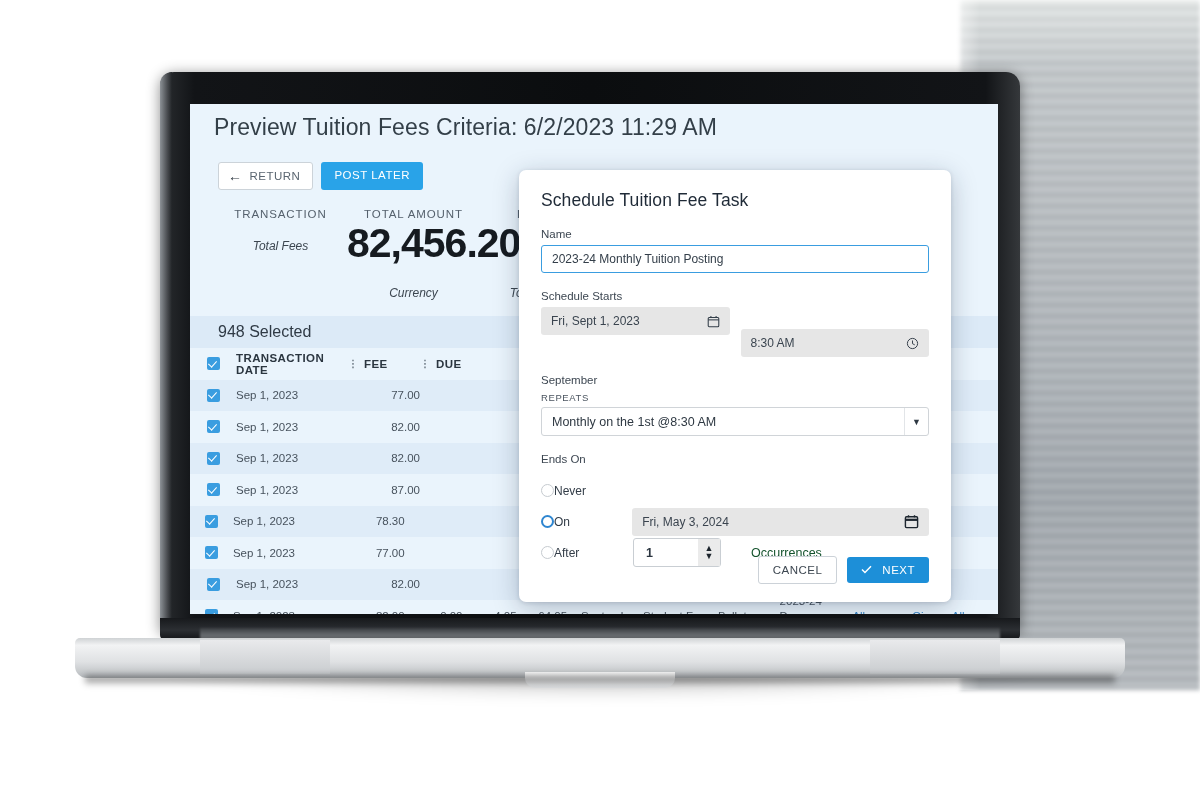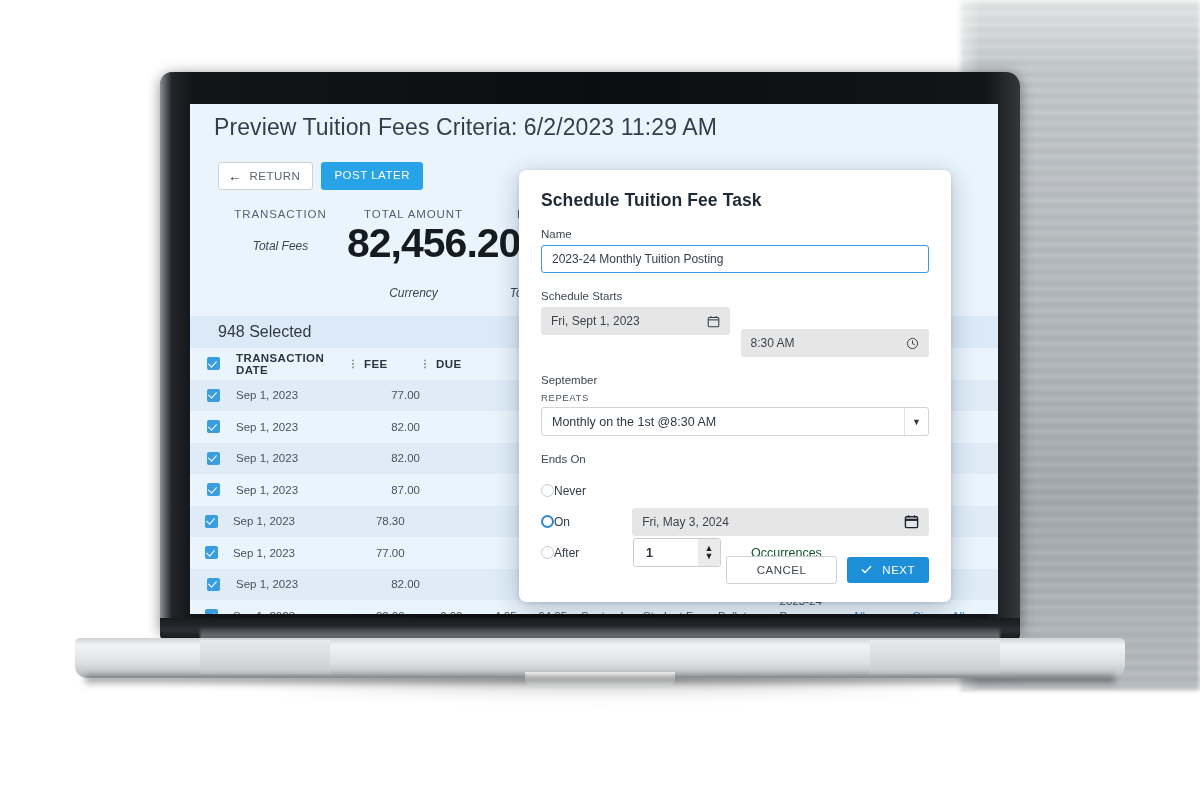--- a/index.html
+++ b/index.html
@@ -141,21 +141,21 @@
   .c-fam  { width: 64px; color: #2f7fc4; }
   .c-stu  { width: 92px; color: #2f7fc4; }
 
   
   .modal {
     position: absolute; left: 329px; top: 66px; width: 432px; height: 432px;
     background: #fff; border-radius: 7px;
     box-shadow: 0 6px 26px rgba(20,35,60,.26), 0 1px 4px rgba(20,35,60,.14);
     padding: 20px 22px 0 22px;
   }
-  .modal h2 { font-size: 17.5px; color: #1f2a37; font-weight: 700; letter-spacing: .1px; }
+  .modal h2 { font-size: 17.5px; color: #1f2a37; font-weight: 400; letter-spacing: .1px; }
   .fld-label { font-size: 11.5px; color: #3d4752; margin-top: 17px; margin-bottom: 5px; }
   .fld-label.sm { font-size: 9.5px; letter-spacing: .6px; color: #4a545f; margin-top: 6px; margin-bottom: 4px; }
   .sec-label { font-size: 11.5px; color: #3d4752; margin-top: 17px; }
   .input-name {
     width: 100%; height: 28px; border: 1px solid #3a9de0; border-radius: 3px;
     background: #fff; font-size: 12px; color: #333e49; padding: 0 10px;
     font-family: "Liberation Sans", sans-serif;
   }
   .row2 { display: flex; gap: 11px; margin-top: 0; }
   .pill {
@@ -196,21 +196,21 @@
     margin-left: auto; width: 22px; height: 100%; background: #ebebeb;
     display: flex; flex-direction: column; align-items: center; justify-content: center;
     line-height: .8; font-size: 9px; color: #1c242c;
   }
   .occ { font-size: 12.5px; color: #14532d; margin-left: 30px; }
   .modal-actions {
     position: absolute; right: 22px; bottom: 18px; display: flex; gap: 10px; align-items: center;
   }
   .btn-cancel {
     background: #fff; border: 1px solid #ccd2d8; border-radius: 3px;
-    color: #3d4751; font-size: 11.5px; letter-spacing: .5px; padding: 7px 30px;
+    color: #3d4751; font-size: 11.5px; letter-spacing: .5px; padding: 7px 14px;
   }
   .btn-next {
     background: #1d8fd8; border: none; border-radius: 3px; color: #fff;
     font-size: 11.5px; letter-spacing: .5px; padding: 7px 14px;
     display: flex; align-items: center; gap: 10px;
   }
 </style>
 </head>
 <body>
 

